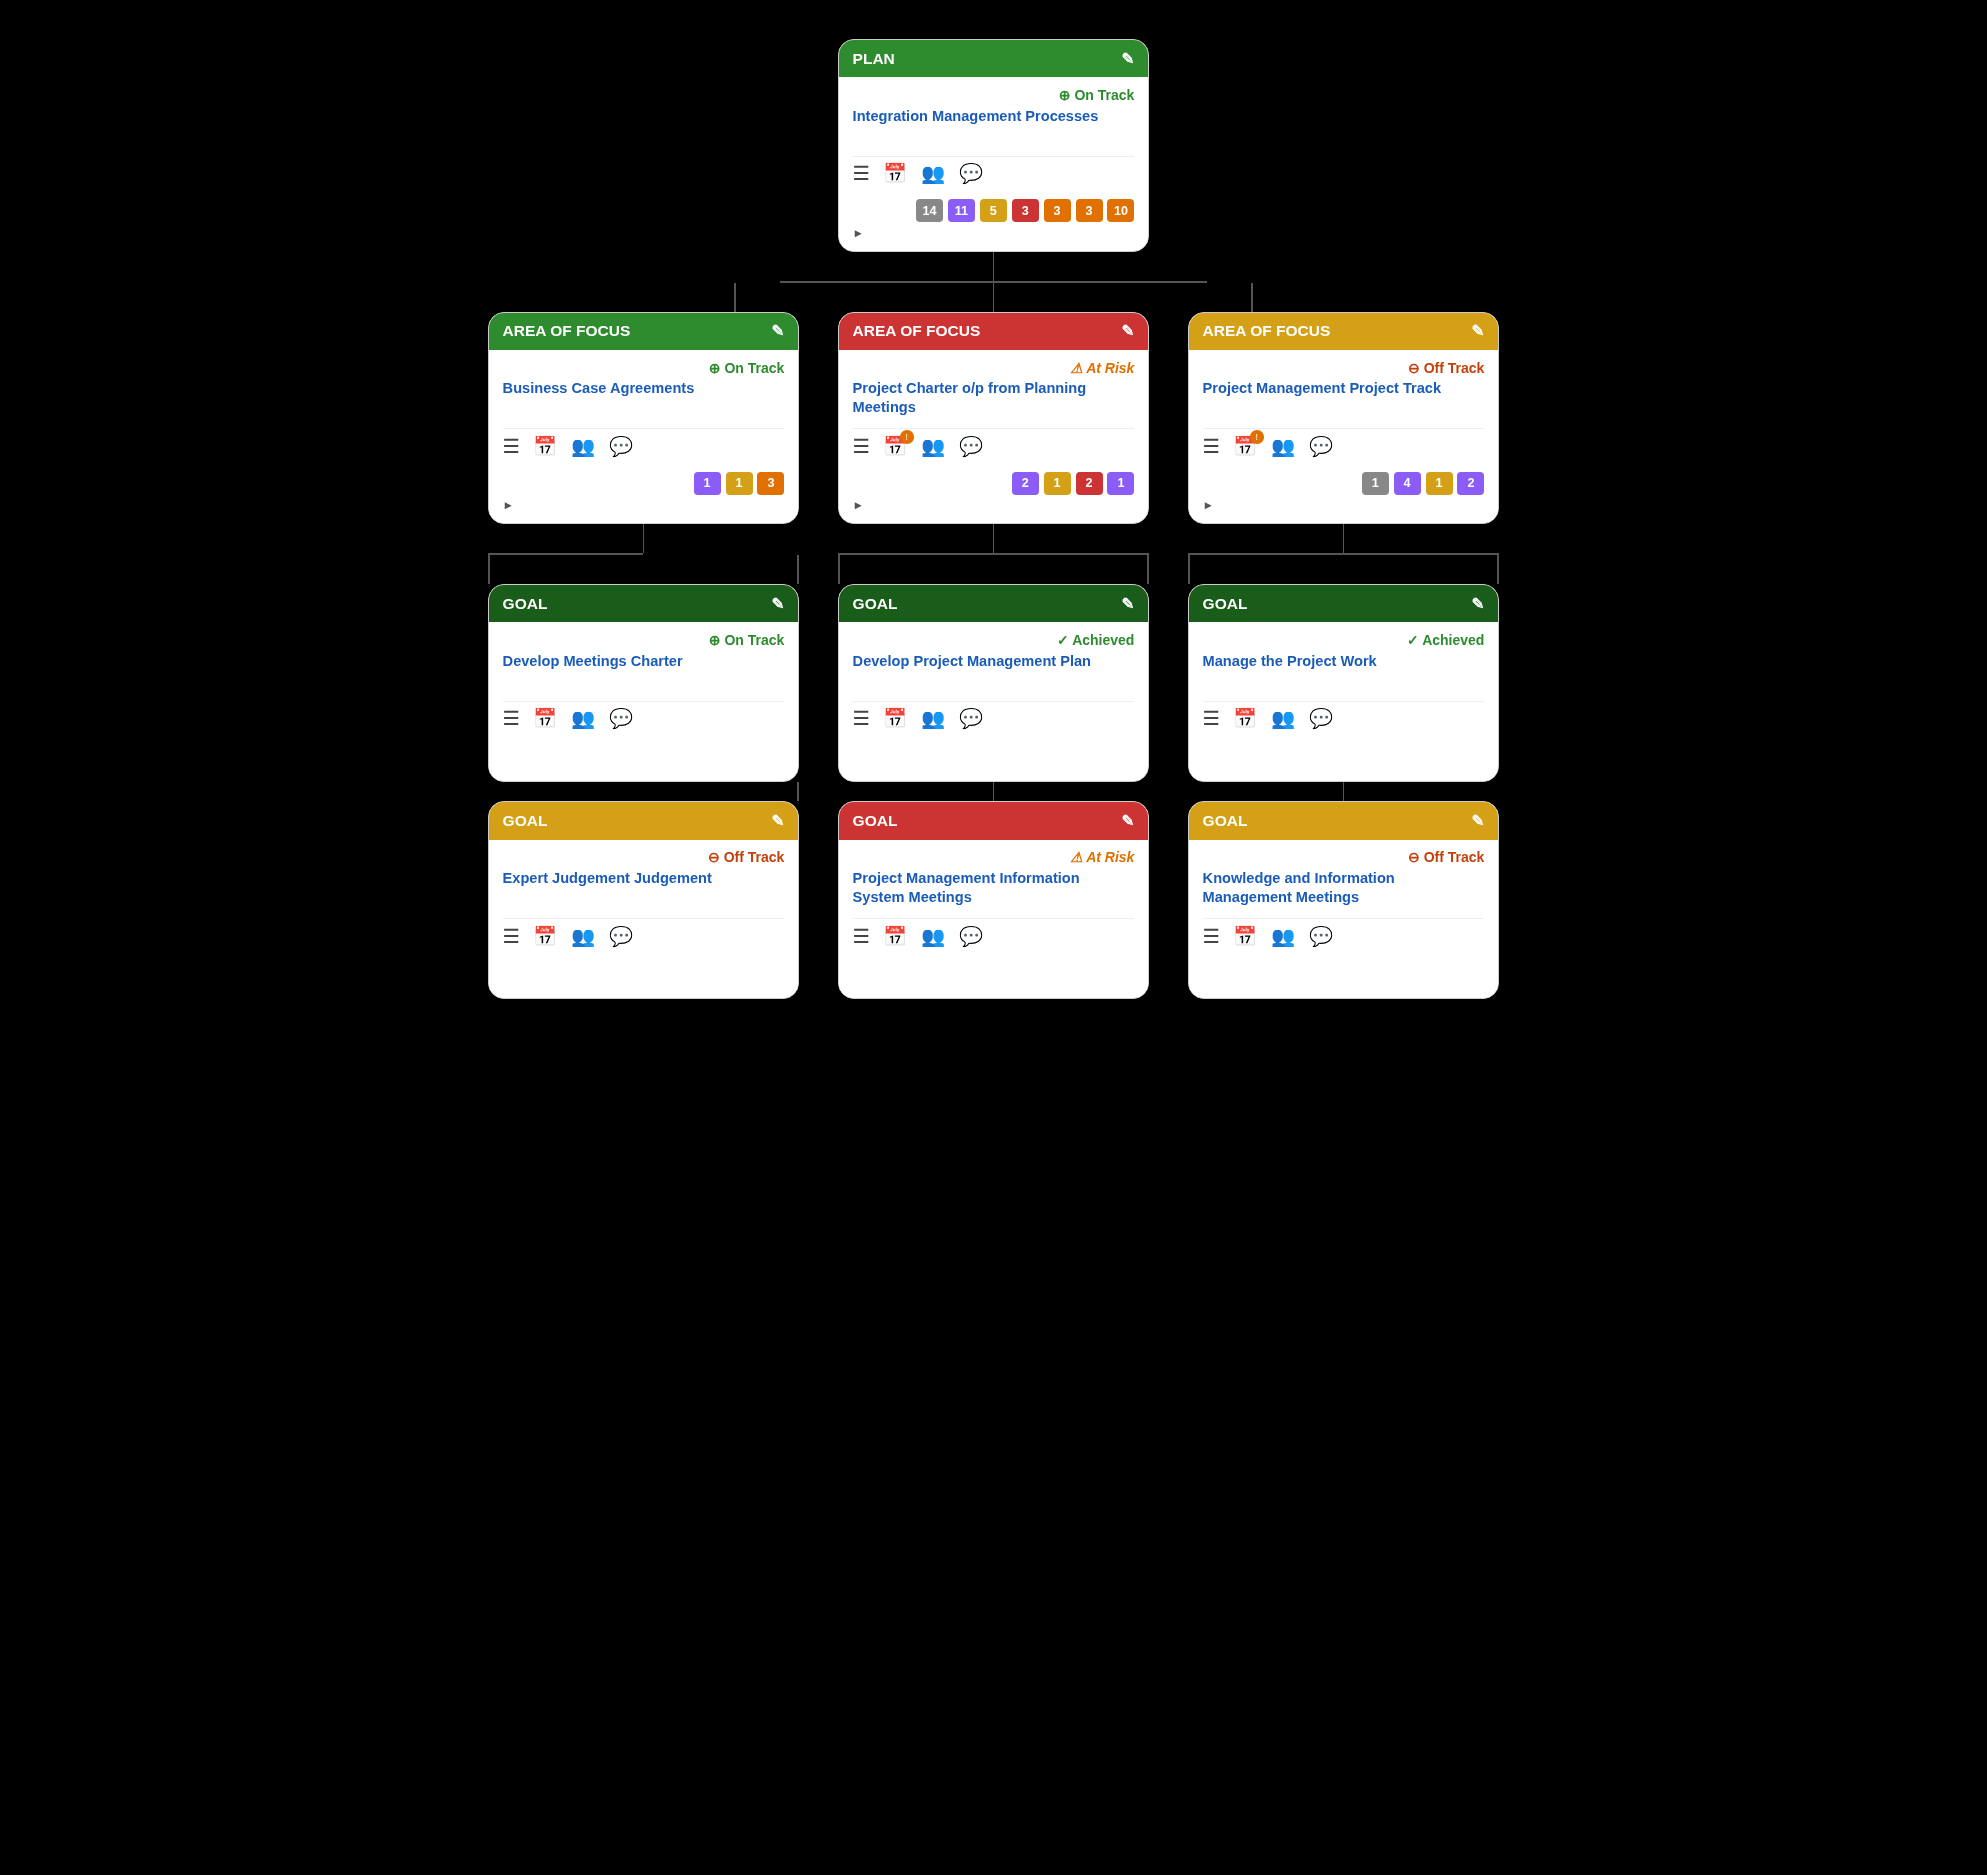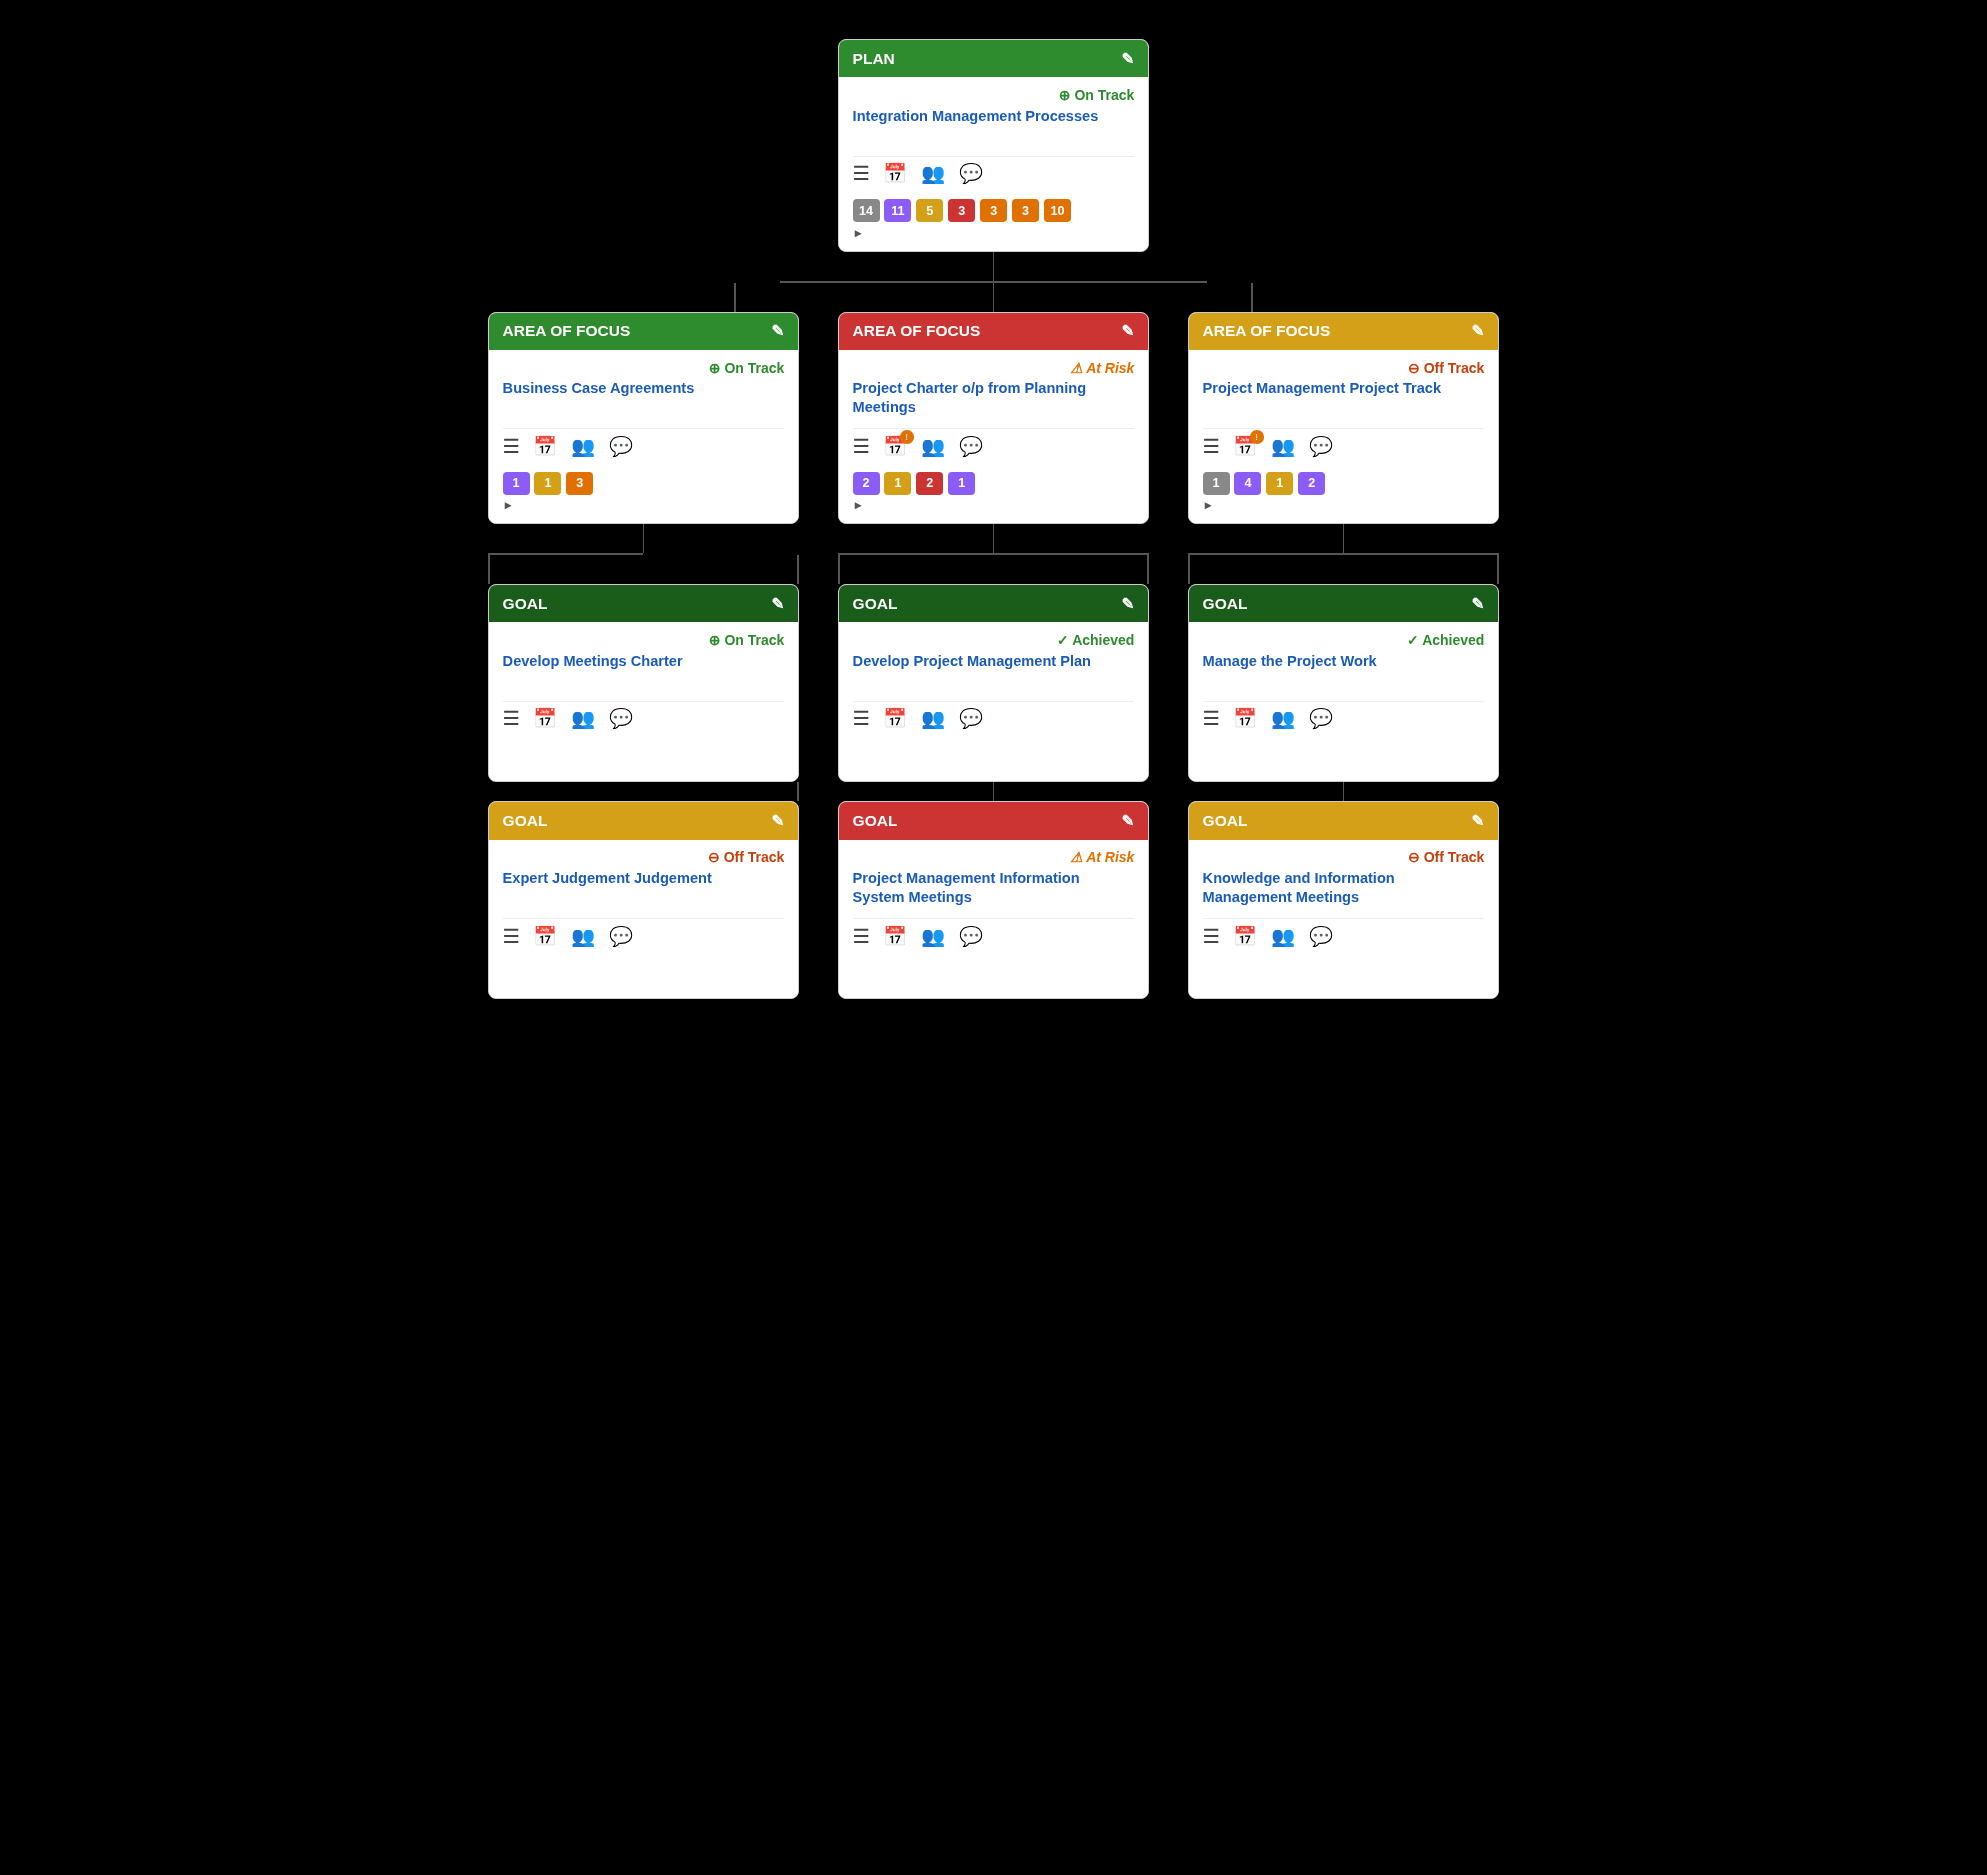--- a/index.html
+++ b/index.html
@@ -5,21 +5,21 @@
     * { box-sizing: border-box; margin: 0; padding: 0; }
     body {
       background: #000;
       font-family: Arial, sans-serif;
       padding: 39px 19.4px;
       min-width: 1067px;
     }
 
     
     .card {
-      border-radius: 8px;
+      border-radius: 16px;
       overflow: hidden;
       border: 1.9px solid #ccc;
       background: #fff;
       width: 311px;
       box-shadow: 0 1.9px 5.8px rgba(0,0,0,0.15);
     }
 
     .card-header {
       display: flex;
       justify-content: space-between;
@@ -91,21 +91,21 @@
       width: 13.6px;
       height: 13.6px;
       font-size: 8.7px;
       display: flex;
       align-items: center;
       justify-content: center;
     }
 
     .badge-row {
       display: flex;
-      justify-content: flex-start;
+      justify-content: flex-end;
       gap: 4.9px;
       margin-top: 2px;
     }
 
     .badge {
       border-radius: 3.9px;
       color: #fff;
       font-size: 12.6px;
       font-weight: bold;
       width: 27px;

